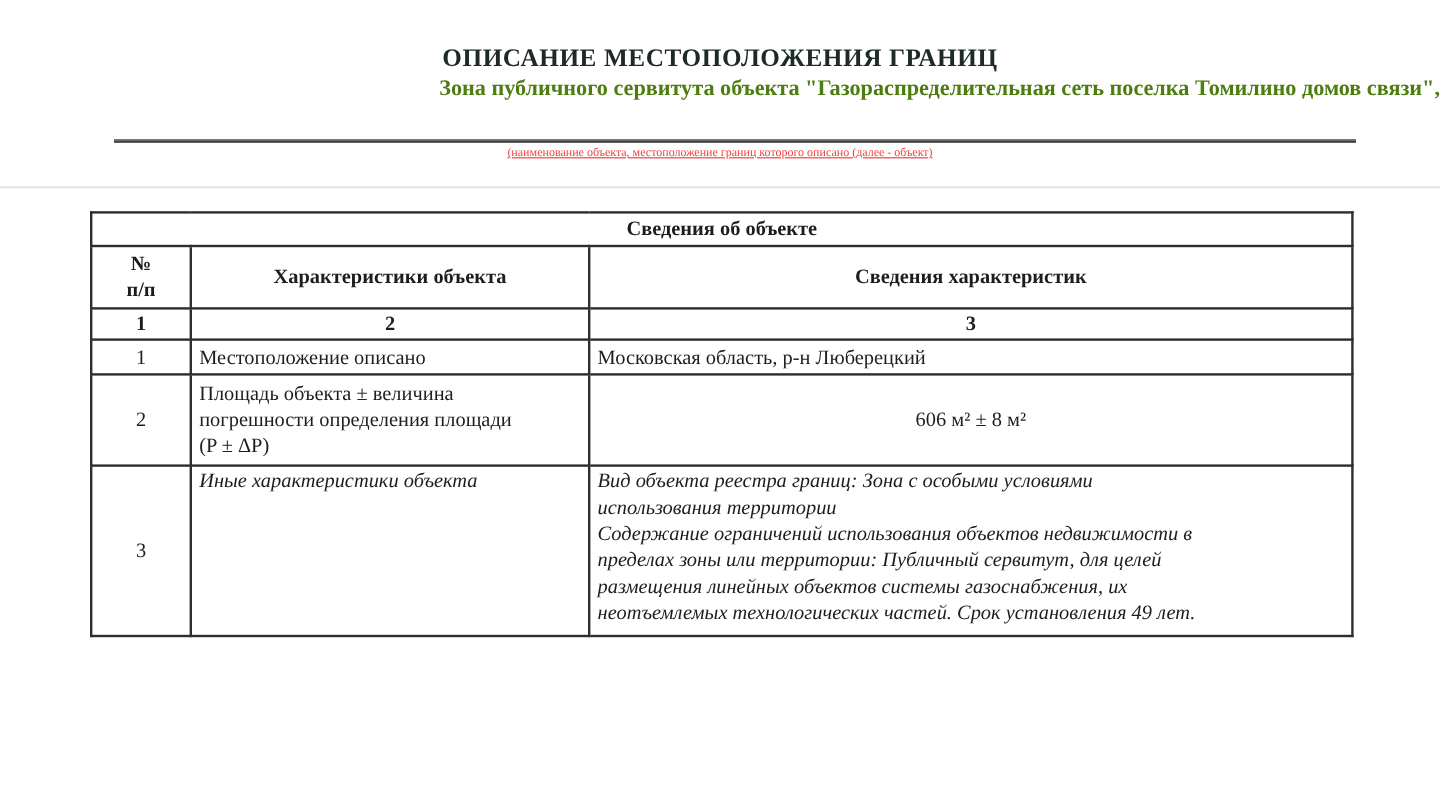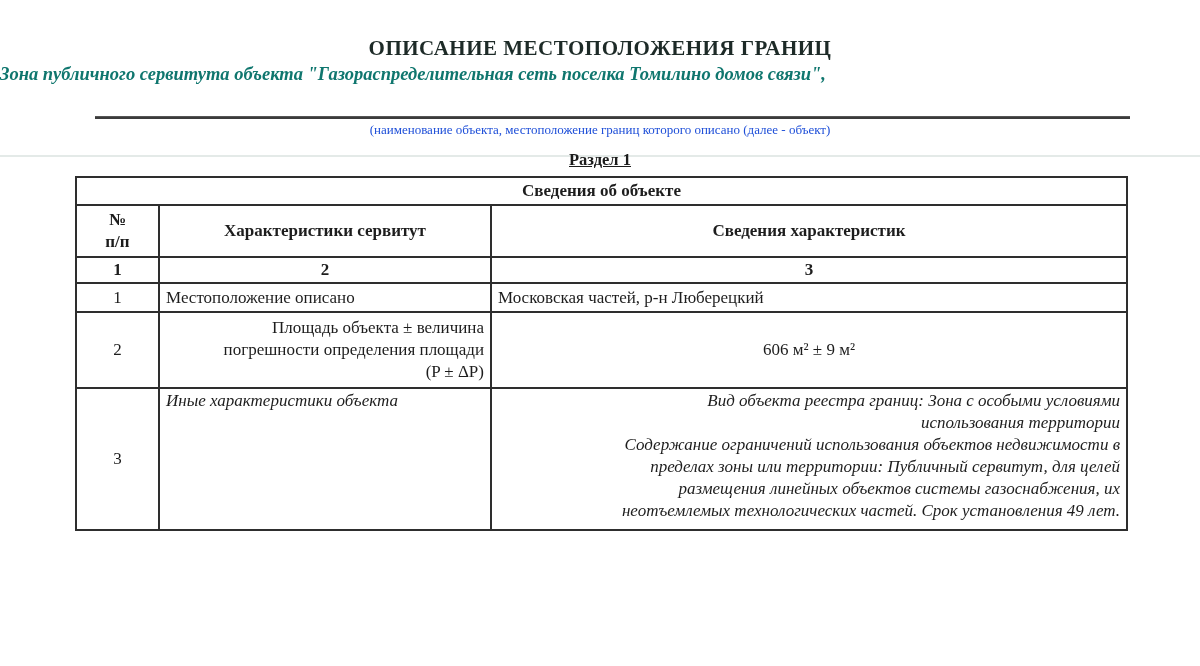--- a/index.html
+++ b/index.html
@@ -25,44 +25,44 @@
     font-size: 21px;
     font-weight: bold;
     letter-spacing: 0.5px;
     color: #1d2a27;
   }
   .doc-subtitle {
     position: absolute;
     top: 63px;
     left: 0;
     width: 100%;
-    text-align: left;
+    text-align: right;
     font-size: 18.5px;
     font-weight: bold;
-    font-style: italic;
     line-height: 23px;
-    color: #0f766e;
+    color: #4d7c0f;
   }
   .title-rule {
     position: absolute;
     top: 116px;
     left: 95px;
     width: 1035px;
     height: 0;
     border-top: 1px solid #555;
     border-bottom: 2px solid #3b3b3b;
   }
   .object-caption {
     position: absolute;
     top: 122px;
     left: 0;
     width: 100%;
     text-align: center;
-    font-size: 13px;
-    color: #1d4ed8;
+    font-size: 10px;
+    color: #ef4444;
+    text-decoration: underline;
   }
   .scan-line {
     position: absolute;
     top: 155px;
     left: 0;
     width: 100%;
     height: 2px;
     background: #e4eae8;
   }
   .section-heading {
@@ -89,21 +89,21 @@
   table.info-table td {
     border: 2px solid #2e2e2e;
     padding: 1px 6px;
     line-height: 22px;
     overflow: hidden;
   }
   td.c-center { text-align: center; }
   td.c-top { vertical-align: top; font-style: italic; }
   td.c-mid { vertical-align: middle; }
   .bold { font-weight: bold; }
-  .prewrap { white-space: pre-line; text-align: right; }
+  .prewrap { white-space: pre-line; }
   tr.r-title td { height: 24px; }
   tr.r-head td { height: 48px; }
   tr.r-idx td { height: 22px; }
   tr.r-1 td { height: 25px; }
   tr.r-2 td { height: 72px; }
   tr.r-3 td { height: 138px; }
   td.desc-cell { line-height: 23px; }
 </style>
 </head>
 <body>
@@ -115,54 +115,53 @@
   <div class="doc-subtitle">
     <div>Зона публичного сервитута объекта "Газораспределительная сеть поселка Томилино домов связи",</div>
   </div>
 
   <div class="title-rule"></div>
 
   <div class="object-caption">(наименование объекта, местоположение границ которого описано (далее - объект)</div>
 
   <div class="scan-line"></div>
 
-  <div class="section-heading">Раздел 1</div>
 
   <table class="info-table">
     <colgroup>
       <col style="width: 83px;">
       <col style="width: 332px;">
       <col style="width: 636px;">
     </colgroup>
     <tbody>
       <tr class="r-title">
         <td colspan="3" class="c-center c-mid bold">Сведения об объекте</td>
       </tr>
       <tr class="r-head">
         <td class="c-center c-mid bold prewrap">№
 п/п</td>
-        <td class="c-center c-mid bold">Характеристики сервитут</td>
+        <td class="c-center c-mid bold">Характеристики объекта</td>
         <td class="c-center c-mid bold">Сведения характеристик</td>
       </tr>
       <tr class="r-idx">
         <td class="c-center c-mid bold">1</td>
         <td class="c-center c-mid bold">2</td>
         <td class="c-center c-mid bold">3</td>
       </tr>
       <tr class="r-1">
         <td class="c-center c-mid">1</td>
         <td class="c-mid">Местоположение описано</td>
-        <td class="c-mid">Московская частей, р-н Люберецкий</td>
+        <td class="c-mid">Московская область, р-н Люберецкий</td>
       </tr>
       <tr class="r-2">
         <td class="c-center c-mid">2</td>
         <td class="c-mid prewrap">Площадь объекта ± величина
 погрешности определения площади
 (P ± ΔP)</td>
-        <td class="c-center c-mid">606 м² ± 9 м²</td>
+        <td class="c-center c-mid">606 м² ± 8 м²</td>
       </tr>
       <tr class="r-3">
         <td class="c-center c-mid">3</td>
         <td class="c-top">Иные характеристики объекта</td>
         <td class="c-top prewrap desc-cell">Вид объекта реестра границ: Зона с особыми условиями
 использования территории
 Содержание ограничений использования объектов недвижимости в
 пределах зоны или территории: Публичный сервитут, для целей
 размещения линейных объектов системы газоснабжения, их
 неотъемлемых технологических частей. Срок установления 49 лет.</td>

